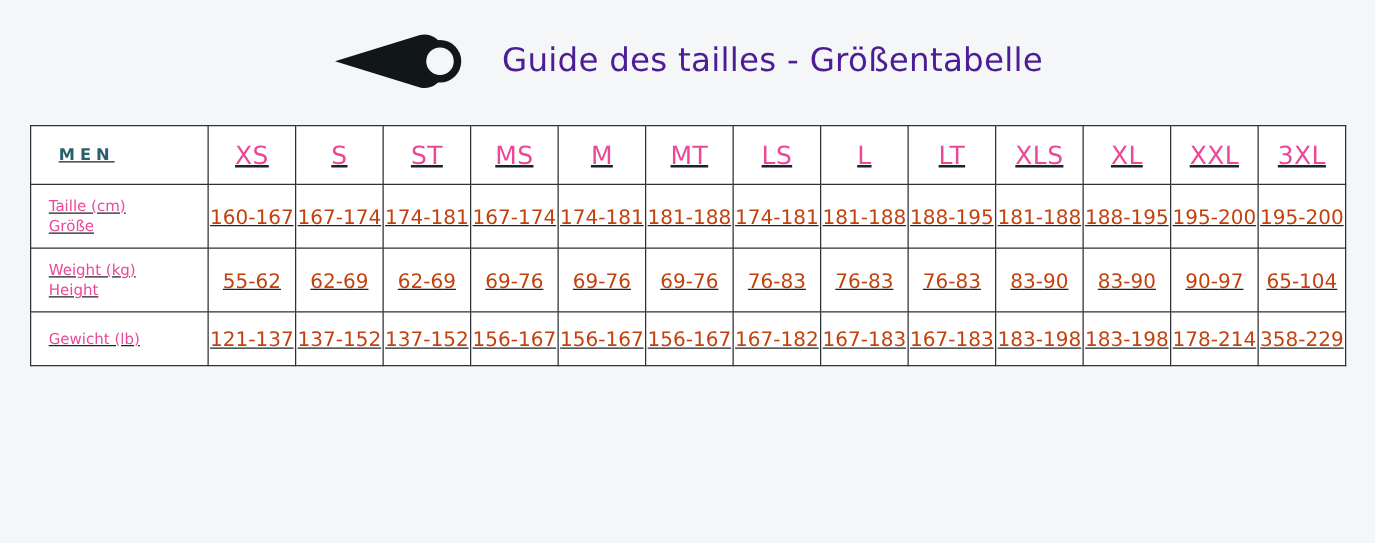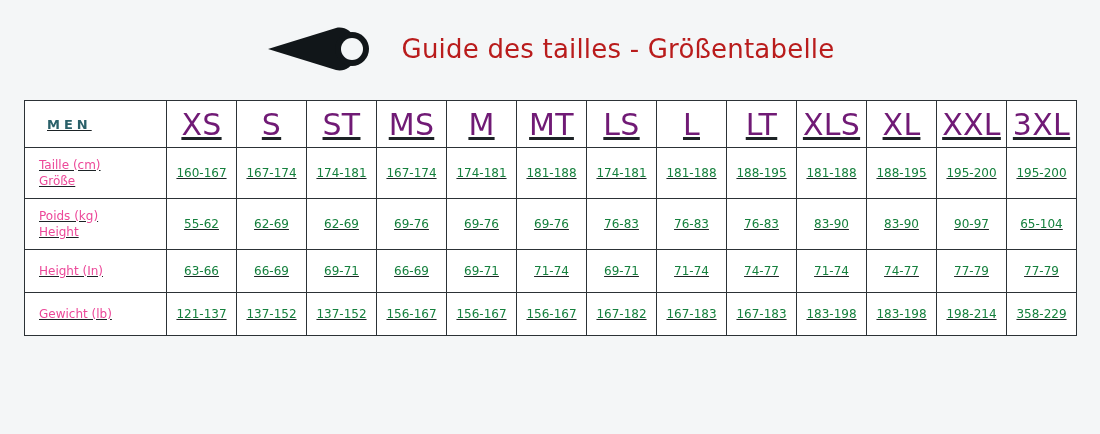--- a/index.html
+++ b/index.html
@@ -33,21 +33,21 @@
   .brand-mark {
     width: 110px;
     height: 46px;
     flex: none;
     display: block;
   }
   .header-title {
     font-size: 26px;
     font-weight: 400;
     letter-spacing: 0.2px;
-    color: #b91c1c;
+    color: #4c1d95;
     white-space: nowrap;
   }
   
   .table-wrap {
     position: absolute;
     left: 24px;
     top: 100px;
     width: 1052px;
     text-decoration: underline;
   }
@@ -64,36 +64,36 @@
     vertical-align: middle;
     font-weight: 400;
     padding: 0;
   }
   
   col.c0 { width: 142px; }
   col.cx { width: 70px; }
 
   thead th {
     height: 46px;
-    font-size: 30px;
+    font-size: 20px;
     font-weight: 700;
     letter-spacing: 0.3px;
-    color: #701a75;
+    color: #ec4899;
   }
   thead th.corner {
     font-size: 13px;
     font-weight: 700;
     letter-spacing: 4px;
     color: #2a6069;
     text-align: left;
     padding-left: 22px;
   }
   tbody td {
-    font-size: 12px;
-    color: #15803d;
+    font-size: 16px;
+    color: #c2410c;
     height: 42px;
   }
   tbody td.rowlabel {
     text-align: left;
     padding-left: 14px;
     font-size: 12px;
     line-height: 1.35;
     color: #ec4899;
   }
   tbody tr.tall td { height: 50px; }
@@ -164,70 +164,52 @@
           <td>174-181</td>
           <td>181-188</td>
           <td>188-195</td>
           <td>181-188</td>
           <td>188-195</td>
           <td>195-200</td>
           <td>195-200</td>
         </tr>
         <tr class="tall">
           <td class="rowlabel">
-            <span class="l1">Poids (kg)</span>
+            <span class="l1">Weight (kg)</span>
             <span class="l2">Height</span>
           </td>
           <td>55-62</td>
           <td>62-69</td>
           <td>62-69</td>
           <td>69-76</td>
           <td>69-76</td>
           <td>69-76</td>
           <td>76-83</td>
           <td>76-83</td>
           <td>76-83</td>
           <td>83-90</td>
           <td>83-90</td>
           <td>90-97</td>
           <td>65-104</td>
         </tr>
         <tr>
           <td class="rowlabel">
-            <span class="l1">Height (In)</span>
-          </td>
-          <td>63-66</td>
-          <td>66-69</td>
-          <td>69-71</td>
-          <td>66-69</td>
-          <td>69-71</td>
-          <td>71-74</td>
-          <td>69-71</td>
-          <td>71-74</td>
-          <td>74-77</td>
-          <td>71-74</td>
-          <td>74-77</td>
-          <td>77-79</td>
-          <td>77-79</td>
-        </tr>
-        <tr>
-          <td class="rowlabel">
             <span class="l1">Gewicht (lb)</span>
           </td>
           <td>121-137</td>
           <td>137-152</td>
           <td>137-152</td>
           <td>156-167</td>
           <td>156-167</td>
           <td>156-167</td>
           <td>167-182</td>
           <td>167-183</td>
           <td>167-183</td>
           <td>183-198</td>
           <td>183-198</td>
-          <td>198-214</td>
+          <td>178-214</td>
           <td>358-229</td>
         </tr>
       </tbody>
     </table>
   </div>
 
 </div>
 
 </body></html>

